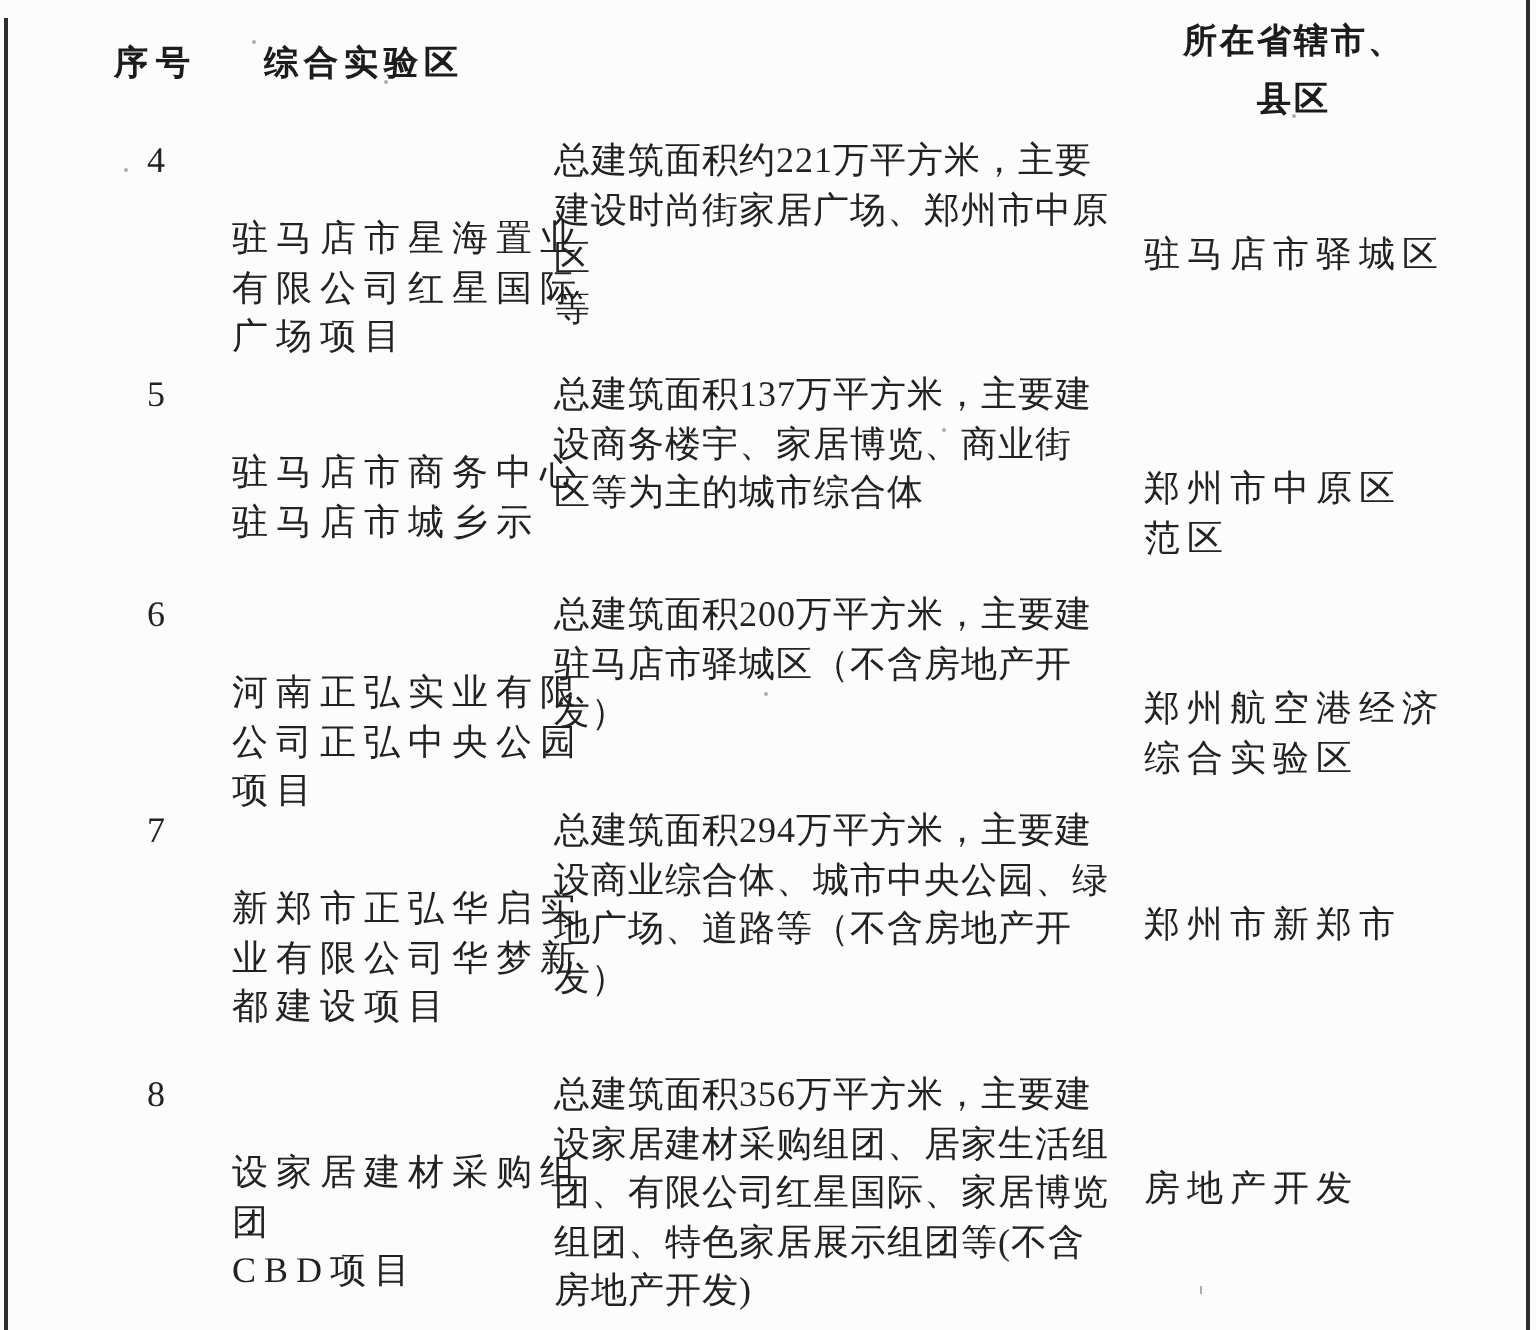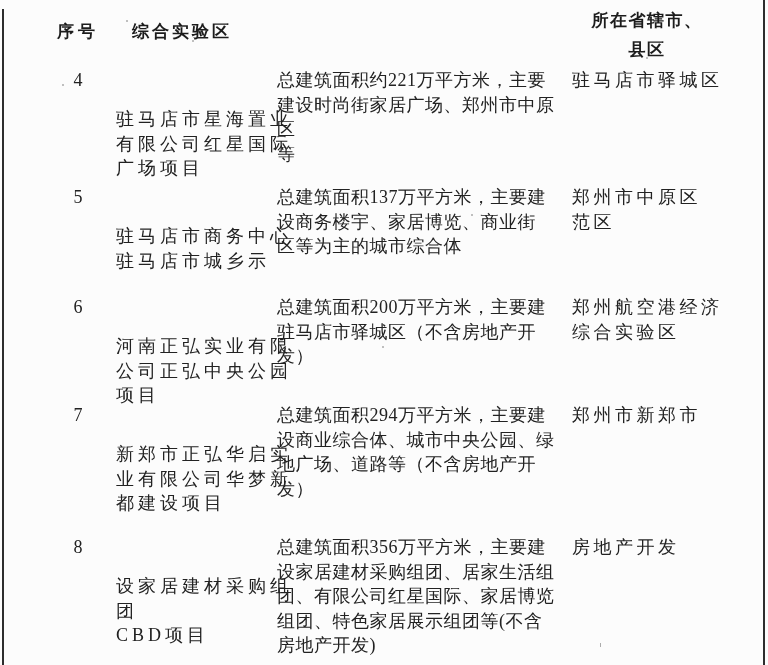--- a/index.html
+++ b/index.html
@@ -51,21 +51,21 @@
     top: 0;
     font-family: "Liberation Serif", "DejaVu Serif", serif;
     font-size: 18px;
     line-height: 24.5px;
     white-space: pre-line;
     color: #222222;
   }
   .cell-no      { left: 50px;  width: 56px;  text-align: center; letter-spacing: 0; }
   .cell-name    { left: 116px; width: 196px; letter-spacing: 4px; margin-top: 39px; }
   .cell-content { left: 277px; width: 292px; letter-spacing: 0.5px; }
-  .cell-loc     { left: 572px; width: 192px; letter-spacing: 3.5px; }
+  .cell-loc     { left: 572px; width: 192px; letter-spacing: 3.5px; margin-top: 47px; }
 
   
   .speck {
     position: absolute;
     width: 2px; height: 2px;
     border-radius: 50%;
     background: #6a6a6a;
     opacity: 0.55;
   }
   .sp1 { left: 126px; top: 20px; }

